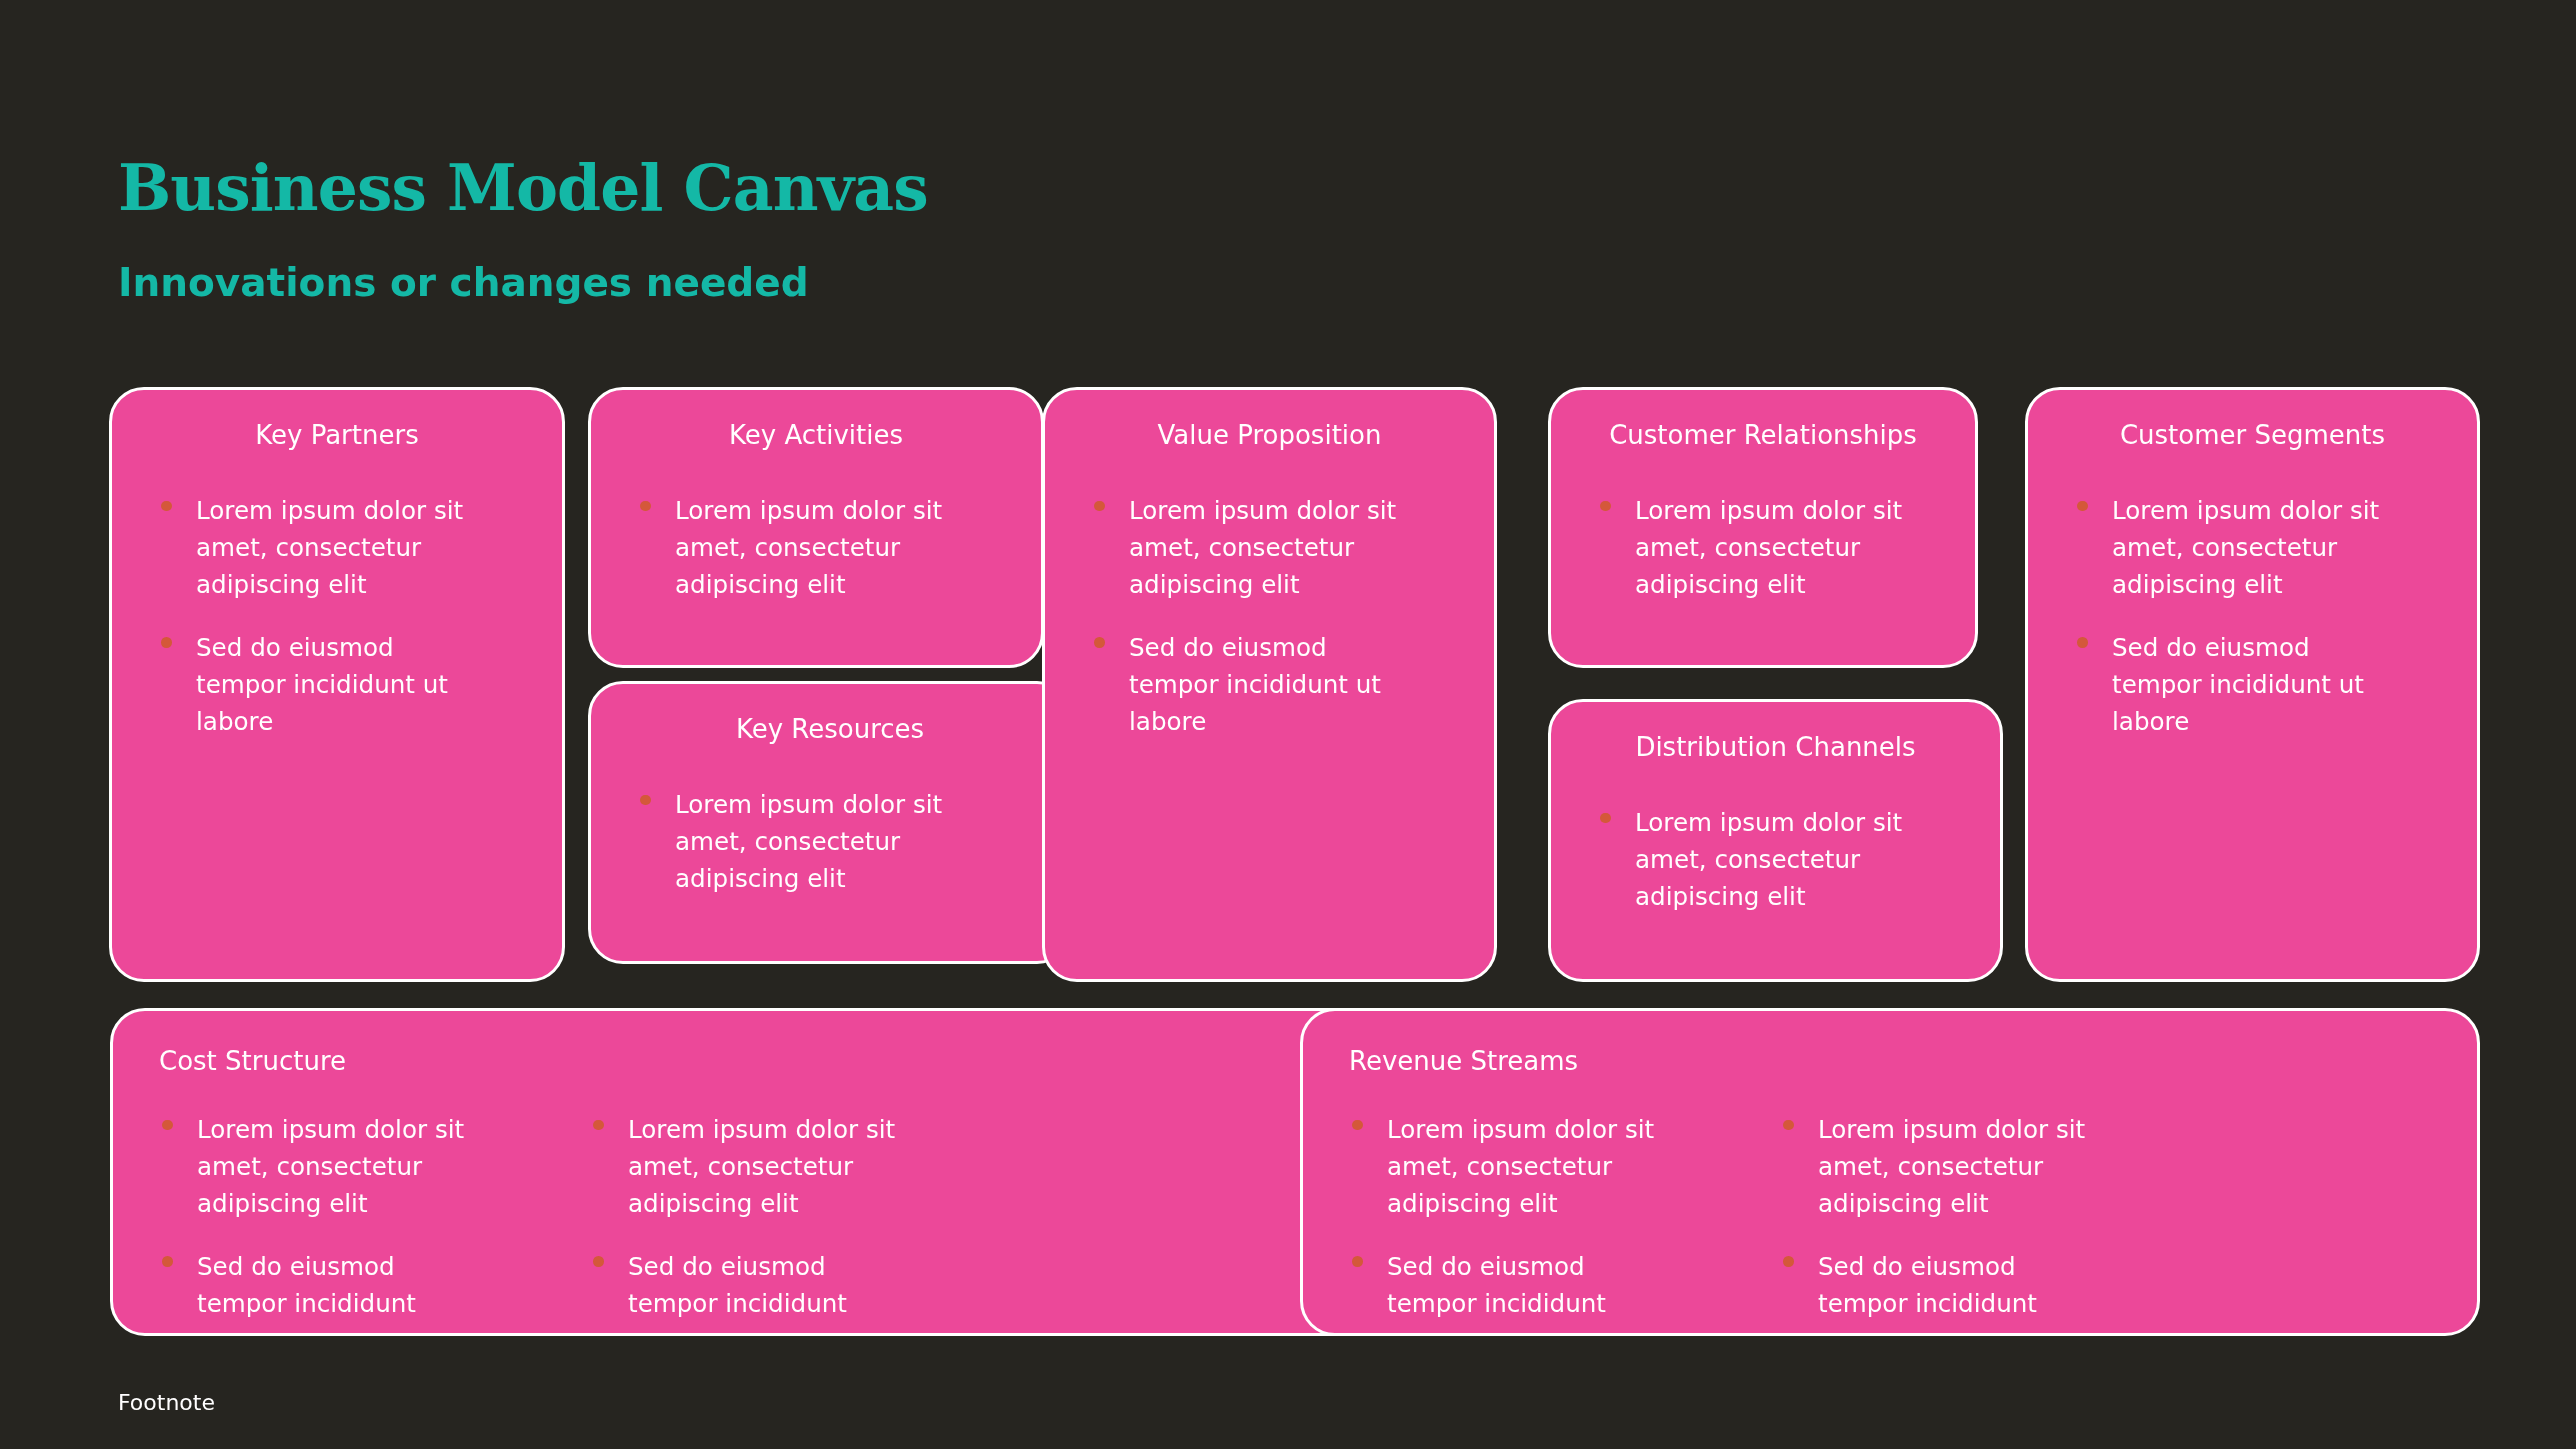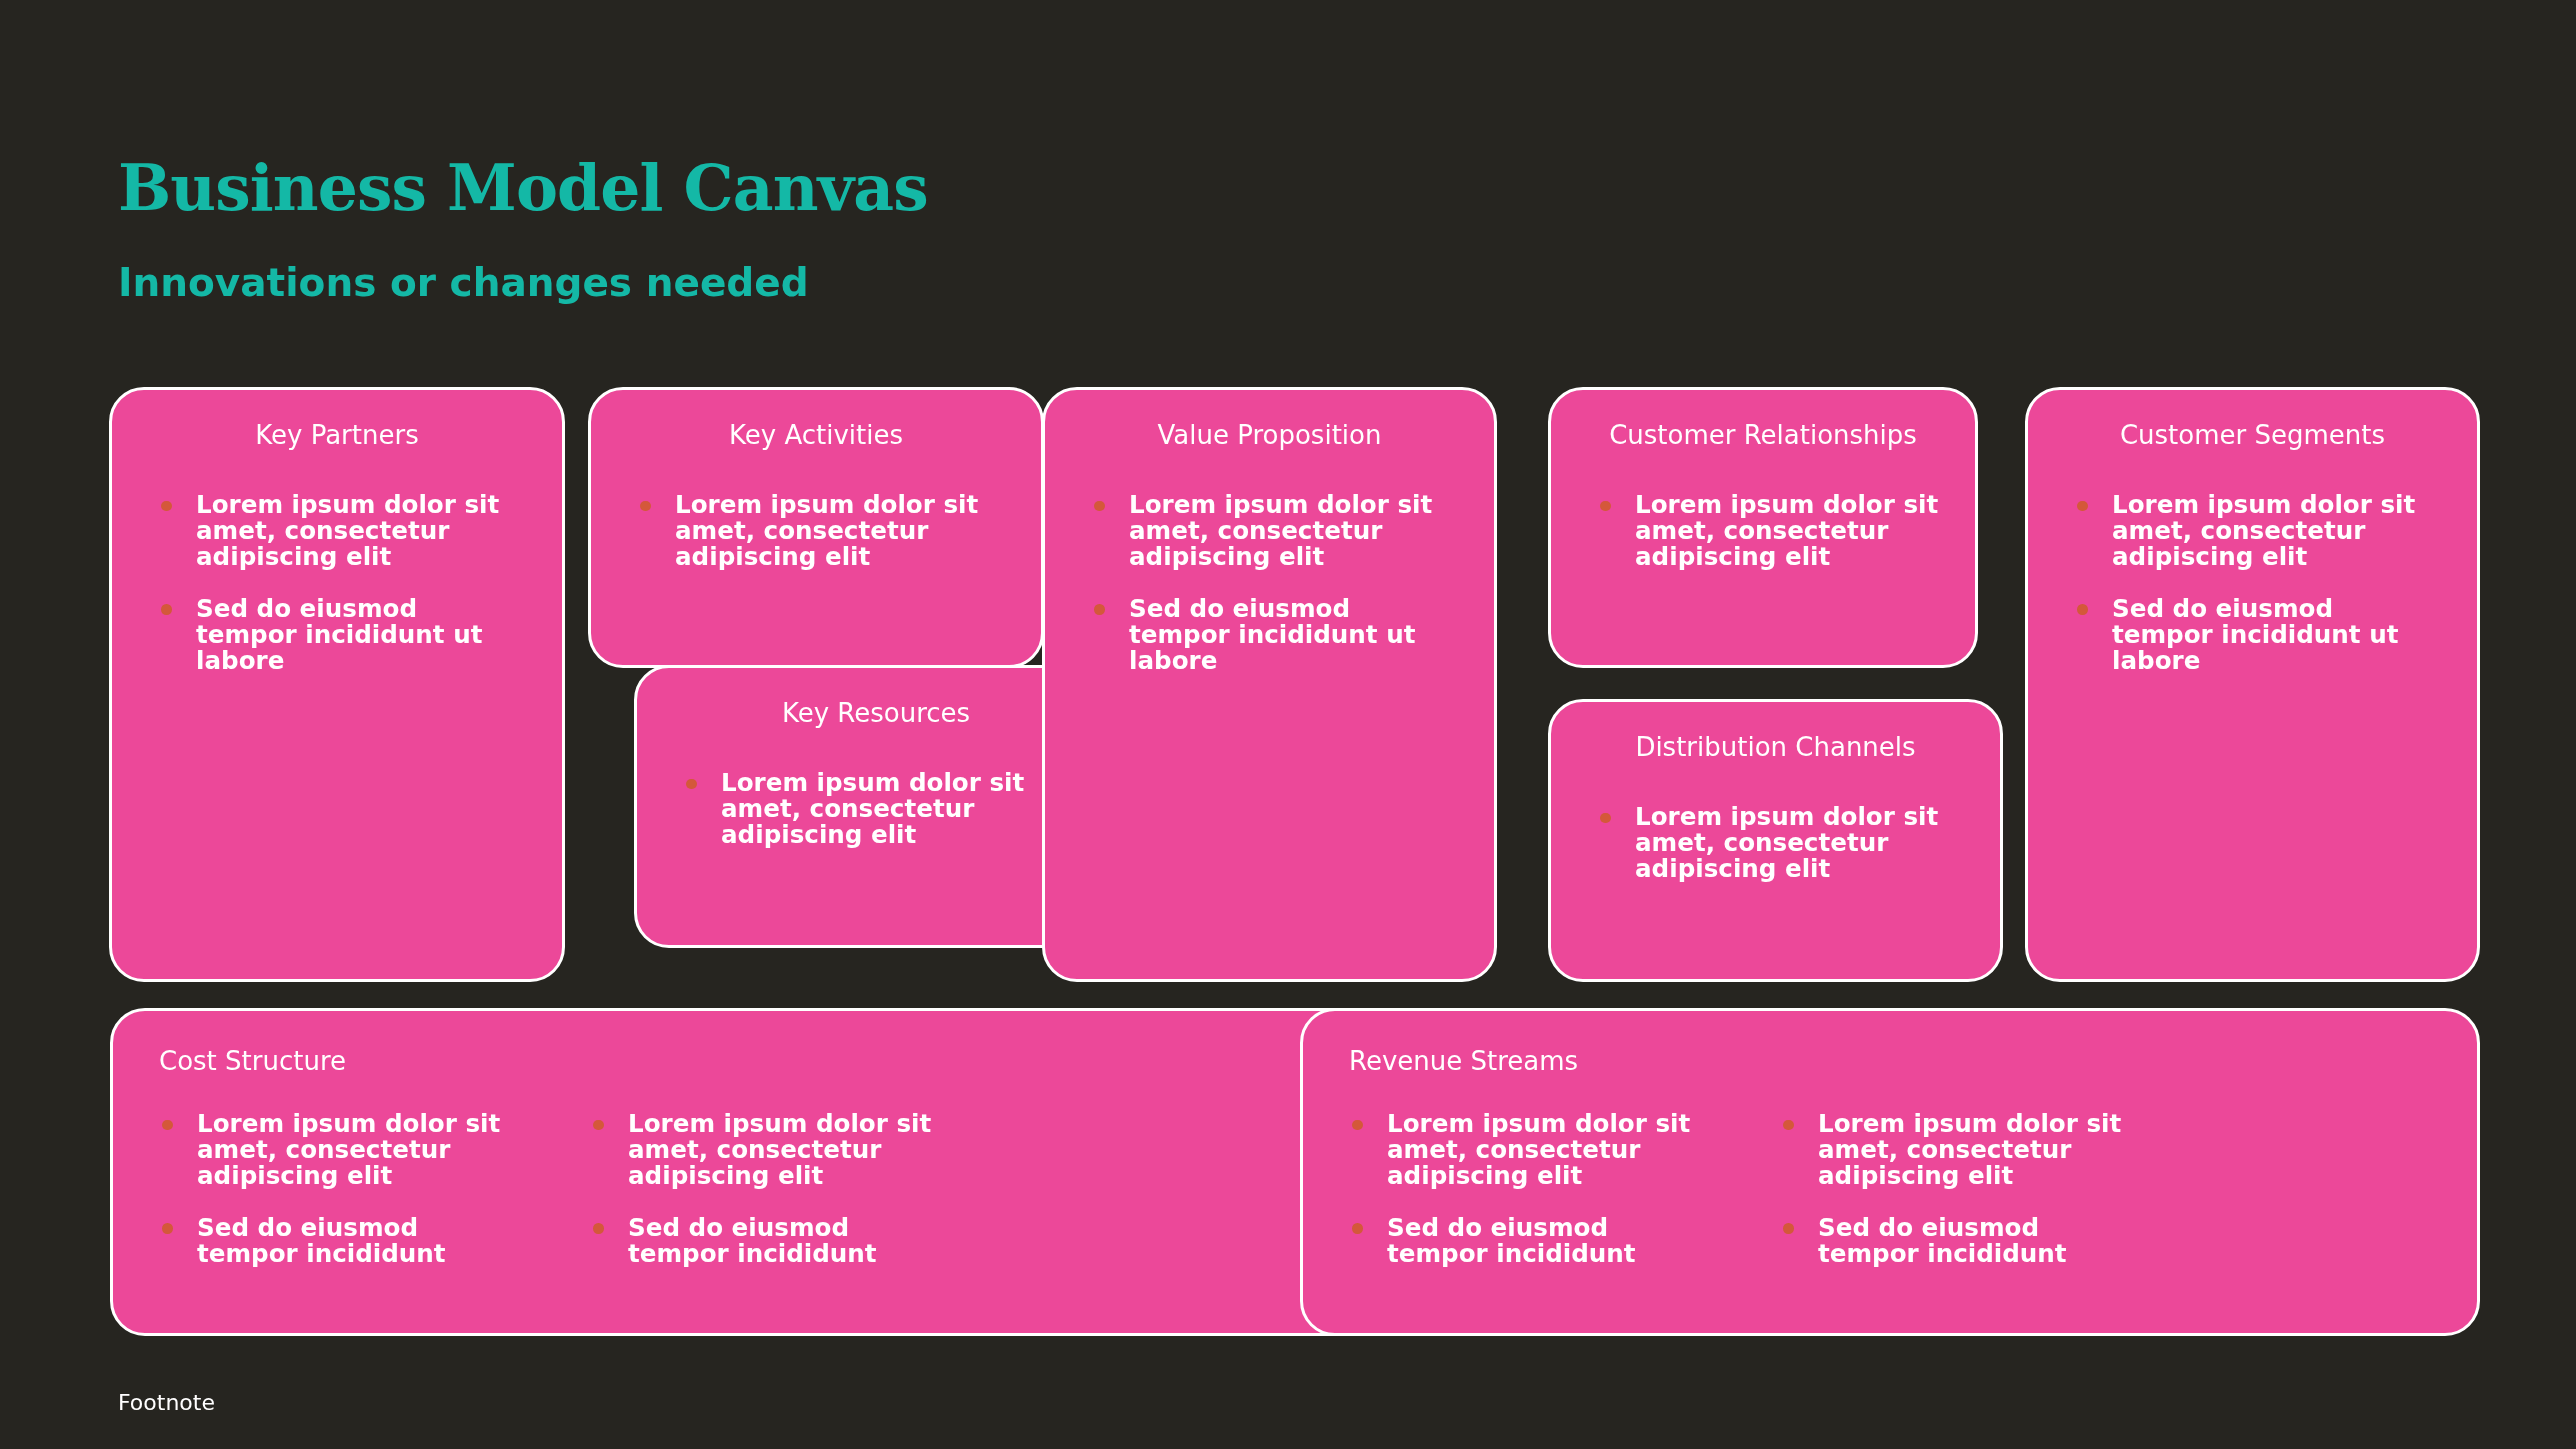--- a/index.html
+++ b/index.html
@@ -29,22 +29,22 @@
     position:absolute; left:0; right:0; top:28px;
     text-align:center; font-size:26px; line-height:35px;
     font-weight:normal; color:#ffffff; white-space:nowrap;
   }
   .box-title.left { text-align:left; left:46px; top:33px; }
   .bullets {
     position:absolute; list-style:none; margin:0; padding:0;
   }
   .bullets li {
     position:relative; padding-left:35px;
-    font-size:24.6px; line-height:26px; margin-bottom:25.5px;
-    color:#ffffff; white-space:pre-line;font-weight:bold;
+    font-size:24.6px; line-height:37px; margin-bottom:25.5px;
+    color:#ffffff; white-space:pre-line;
   }
   .bullets li .dot {
     position:absolute; left:0; top:8.8px;
     width:10.5px; height:10.5px; border-radius:50%;
     background:#D4583A;
   }
   .footnote {
     position:absolute; left:118px; top:1389px;
     font-size:22px; line-height:28px; color:#ffffff;
   }
@@ -69,21 +69,21 @@
 
 <div class="box" style="left:588px; top:387px; width:456px; height:281px;">
   <div class="box-title">Key Activities</div>
   <ul class="bullets" style="left:49px; top:102px;">
     <li><span class="dot"></span><span>Lorem ipsum dolor sit
 amet, consectetur
 adipiscing elit</span></li>
   </ul>
 </div>
 
-<div class="box" style="left:588px; top:665px; width:484px; height:283px;margin-left:46px;">
+<div class="box" style="left:588px; top:681px; width:484px; height:283px;">
   <div class="box-title">Key Resources</div>
   <ul class="bullets" style="left:49px; top:102px;">
     <li><span class="dot"></span><span>Lorem ipsum dolor sit
 amet, consectetur
 adipiscing elit</span></li>
   </ul>
 </div>
 
 <div class="box" style="left:1042px; top:387px; width:455px; height:595px;">
   <div class="box-title">Value Proposition</div>

